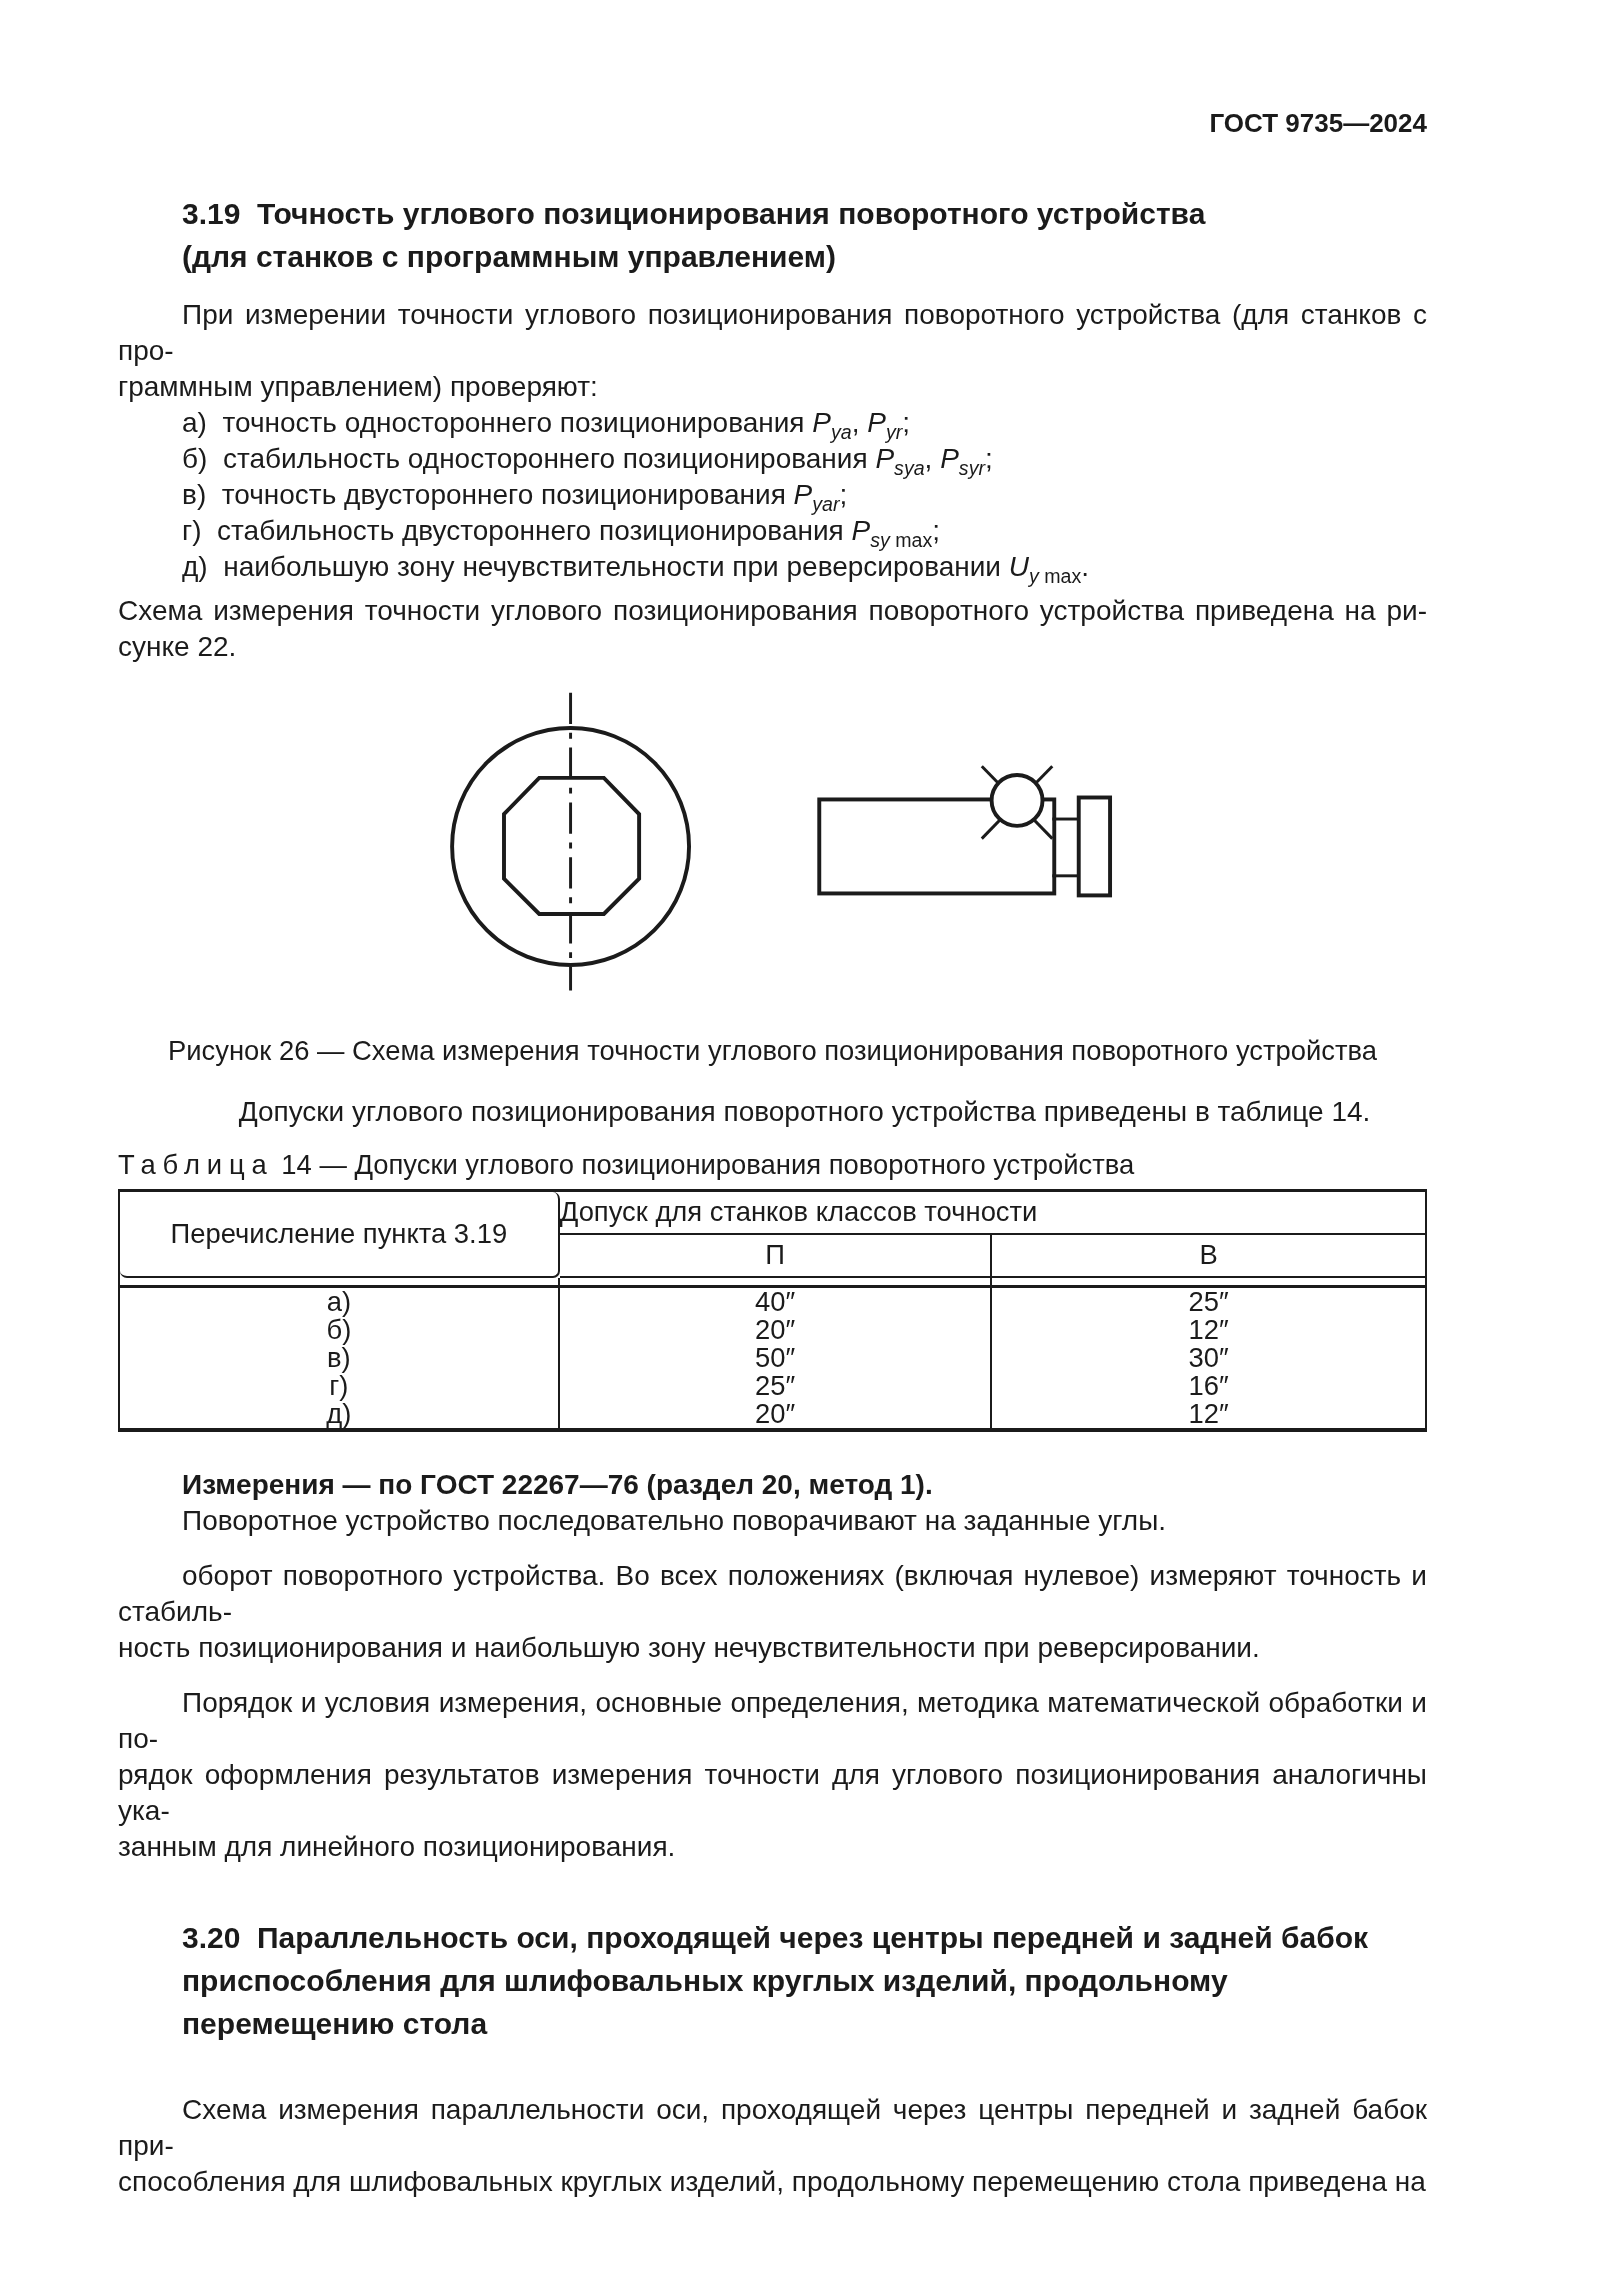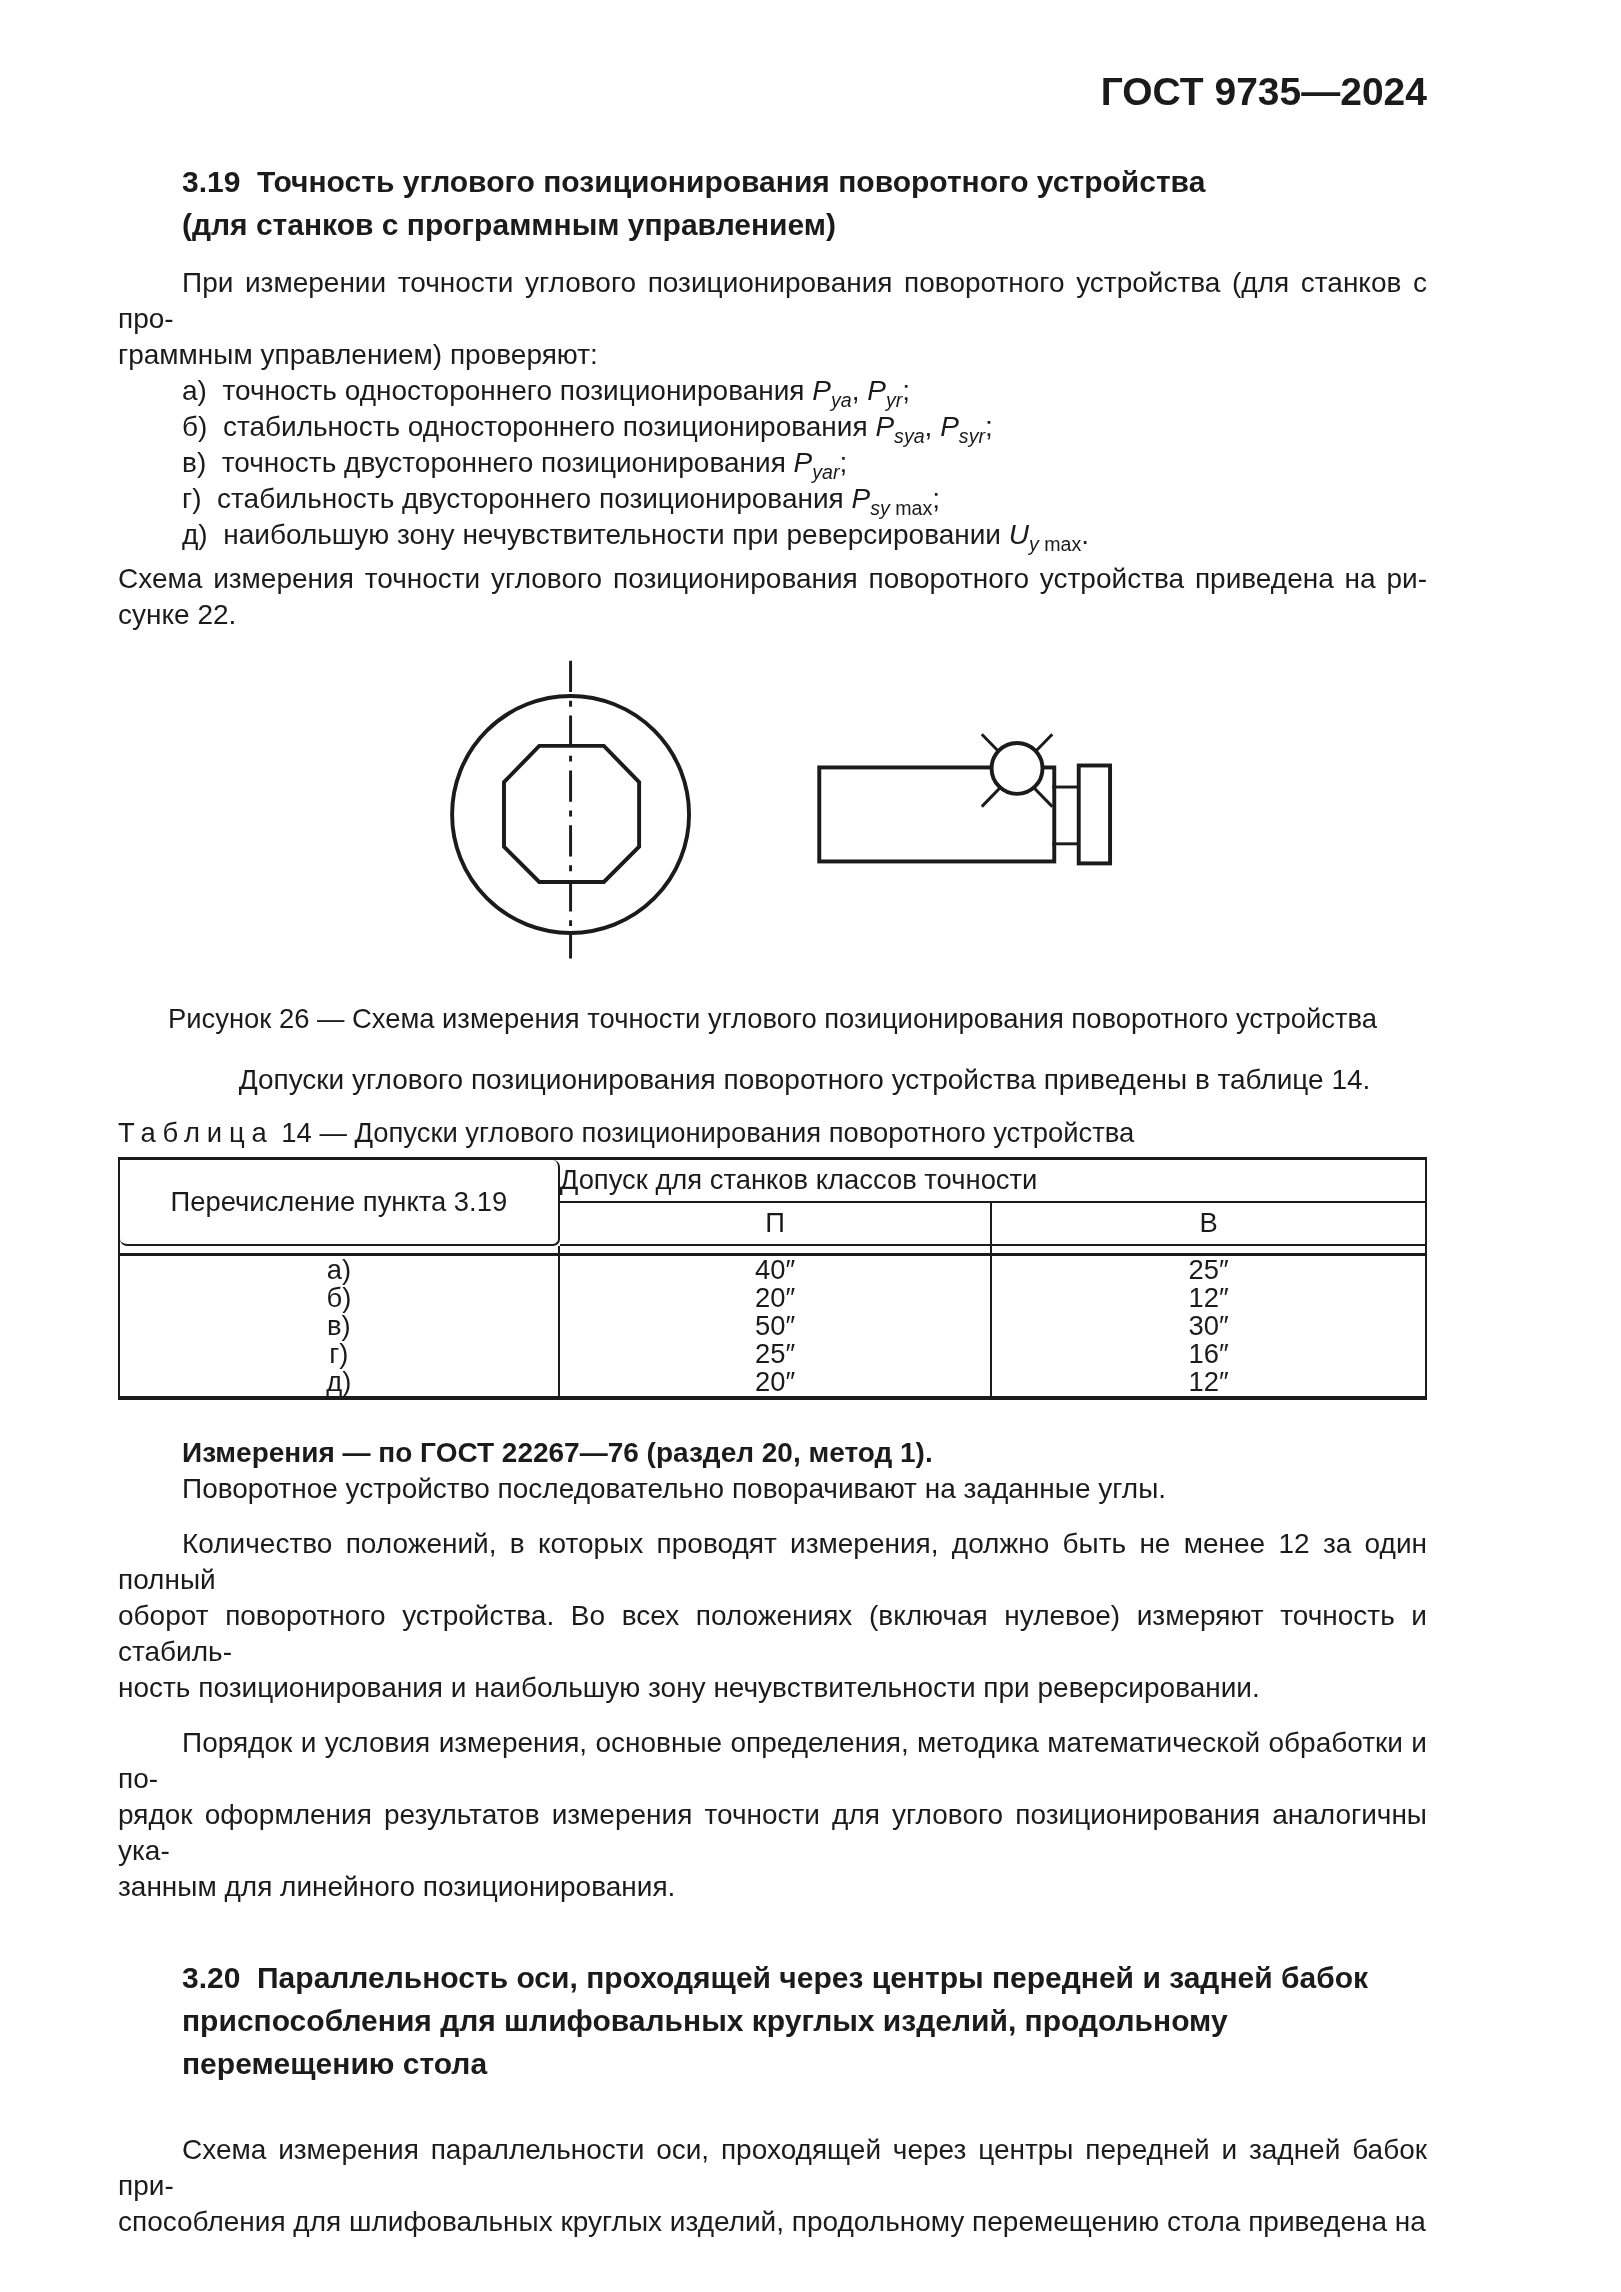--- a/index.html
+++ b/index.html
@@ -8,24 +8,24 @@
     background: #ffffff;
     overflow: hidden;
     font-family: "Liberation Sans", sans-serif;
     color: #1b1b1b;
   }
   .content {
     margin-left: 118px;
     width: 1309px;
   }
   .gost-header {
-    margin-top: 74px;
+    margin-top: 106px;
     text-align: right;
     font-weight: bold;
-    font-size: 39px;
+    font-size: 26px;
     line-height: 35px;
   }
   .heading {
     margin: 51px 0 0 64px;
     font-weight: bold;
     font-size: 30px;
     line-height: 43px;
     white-space: pre-wrap;
   }
   .para, .plines, .mlist {
@@ -190,21 +190,20 @@
           <div>16″</div>
           <div>12″</div>
         </td>
       </tr>
     </tbody>
   </table>
 
   <div class="para after-table">Измерения — по ГОСТ 22267—76 (раздел 20, метод 1).</div>
   <div class="para">Поворотное устройство последовательно поворачивают на заданные углы.</div>
   <div class="plines ind" style="margin-top:0">
-      <div>Количество положений, в которых проводят измерения, должно быть не менее 12 за один полный</div>
       <div>оборот поворотного устройства. Во всех положениях (включая нулевое) измеряют точность и стабиль-</div>
       <div>ность позиционирования и наибольшую зону нечувствительности при реверсировании.</div>
     </div>
   <div class="plines ind" style="margin-top:0">
       <div>Порядок и условия измерения, основные определения, методика математической обработки и по-</div>
       <div>рядок оформления результатов измерения точности для углового позиционирования аналогичны ука-</div>
       <div>занным для линейного позиционирования.</div>
     </div>
 
   <div class="heading heading-320"><div>3.20  Параллельность оси, проходящей через центры передней и задней бабок</div><div>приспособления для шлифовальных круглых изделий, продольному перемещению стола</div></div>

